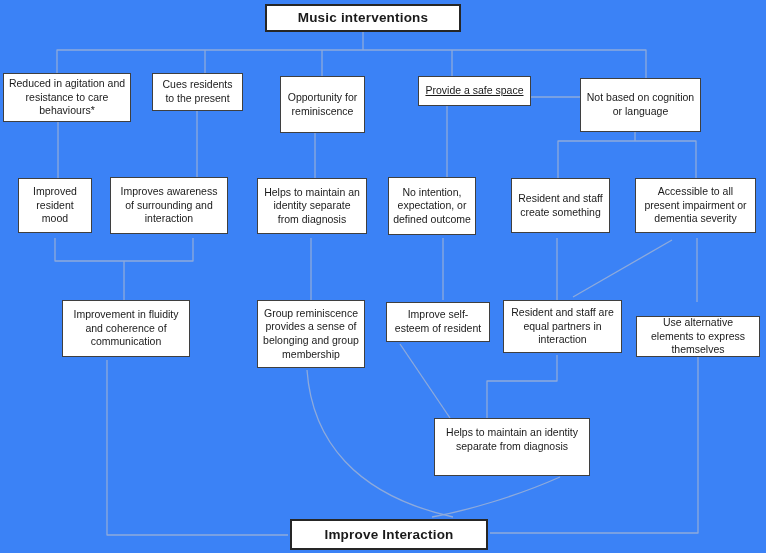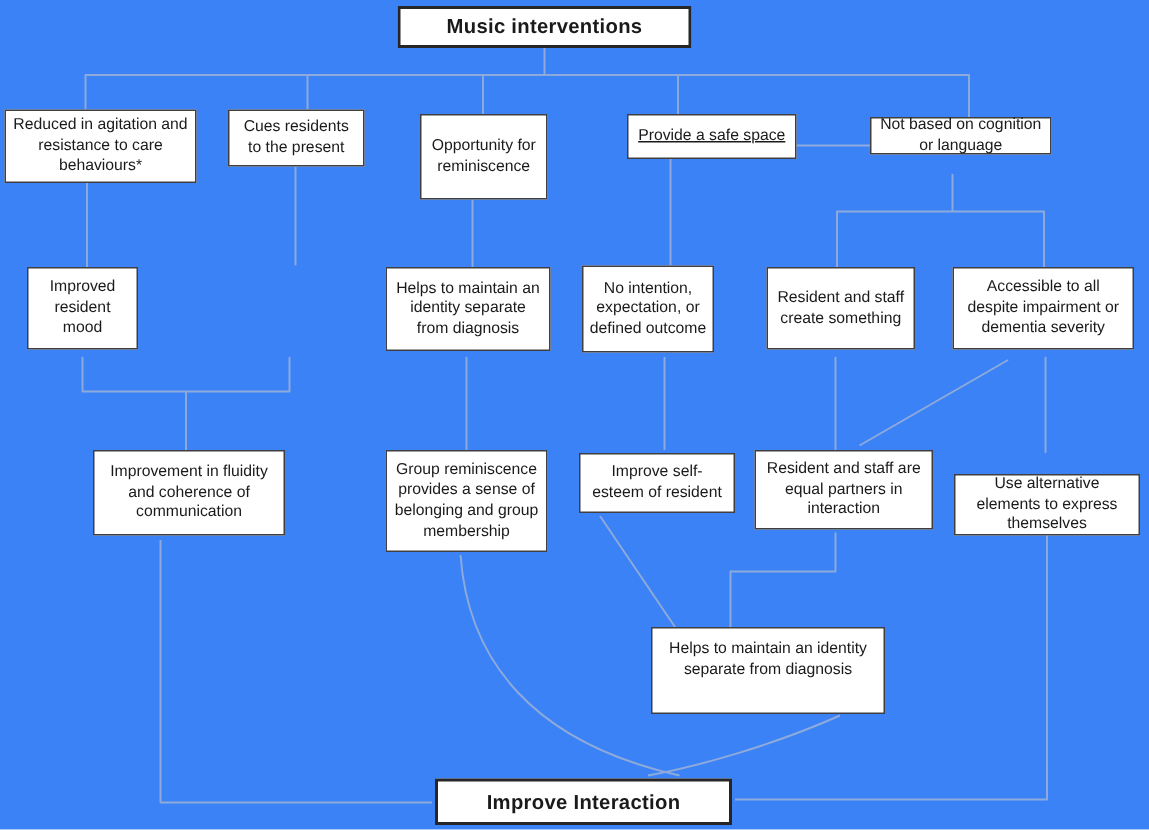--- a/index.html
+++ b/index.html
@@ -79,26 +79,27 @@
       <path d="M557,355 V381 H487 V418" stroke="#8eaadb"></path>
       <path d="M560,477 C515,497 465,511 432,517" stroke="#8eaadb"></path>
       <path d="M698,345 V533 H490" stroke="#8eaadb"></path>
     </svg>
 
 <div class="node strong" style="left: 265px; top: 4px; width: 196px; height: 28px;">Music interventions</div>
     <div class="node" style="left: 152px; top: 73px; width: 91px; height: 38px;">Cues residents to the present</div>
     <div class="node" style="left: 3px; top: 73px; width: 128px; height: 49px;">Reduced in agitation and resistance to care behaviours*</div>
     <div class="node" style="left: 280px; top: 76px; width: 85px; height: 57px;">Opportunity for reminiscence</div>
     <div class="node" style="left: 418px; top: 76px; width: 113px; height: 30px; text-decoration: underline;">Provide a safe space</div>
-    <div class="node" style="left: 580px; top: 78px; width: 121px; height: 25px;">Not based on cognition or language</div>
+    <div class="node" style="left: 580px; top: 78px; width: 121px; height: 54px;">Not based on cognition or language</div>
     <div class="node" style="left: 18px; top: 178px; width: 74px; height: 55px;">Improved resident mood</div>
+    <div class="node" style="left: 110px; top: 177px; width: 118px; height: 57px;">Improves awareness of surrounding and interaction</div>
     <div class="node" style="left: 257px; top: 178px; width: 110px; height: 56px;">Helps to maintain an identity separate from diagnosis</div>
     <div class="node" style="left: 388px; top: 177px; width: 88px; height: 58px;">No intention, expectation, or defined outcome</div>
     <div class="node" style="left: 511px; top: 178px; width: 99px; height: 55px;">Resident and staff create something</div>
-    <div class="node" style="left: 635px; top: 178px; width: 121px; height: 55px;">Accessible to all despite impairment or dementia severity</div>
+    <div class="node" style="left: 635px; top: 178px; width: 121px; height: 55px;">Accessible to all present impairment or dementia severity</div>
     <div class="node" style="left: 62px; top: 300px; width: 128px; height: 57px;">Improvement in fluidity and coherence of communication</div>
     <div class="node" style="left: 257px; top: 300px; width: 108px; height: 68px;">Group reminiscence provides a sense of belonging and group membership</div>
     <div class="node" style="left: 386px; top: 302px; width: 104px; height: 40px;">Improve self-esteem of resident</div>
     <div class="node" style="left: 503px; top: 300px; width: 119px; height: 53px;">Resident and staff are equal partners in interaction</div>
     <div class="node" style="left: 636px; top: 316px; width: 124px; height: 41px;">Use alternative elements to express themselves</div>
     <div class="node top" style="left: 434px; top: 418px; width: 156px; height: 58px;">Helps to maintain an identity separate from diagnosis</div>
     <div class="node strong" style="left: 290px; top: 519px; width: 198px; height: 31px;">Improve Interaction</div>
   </div>
 
 </body></html>

